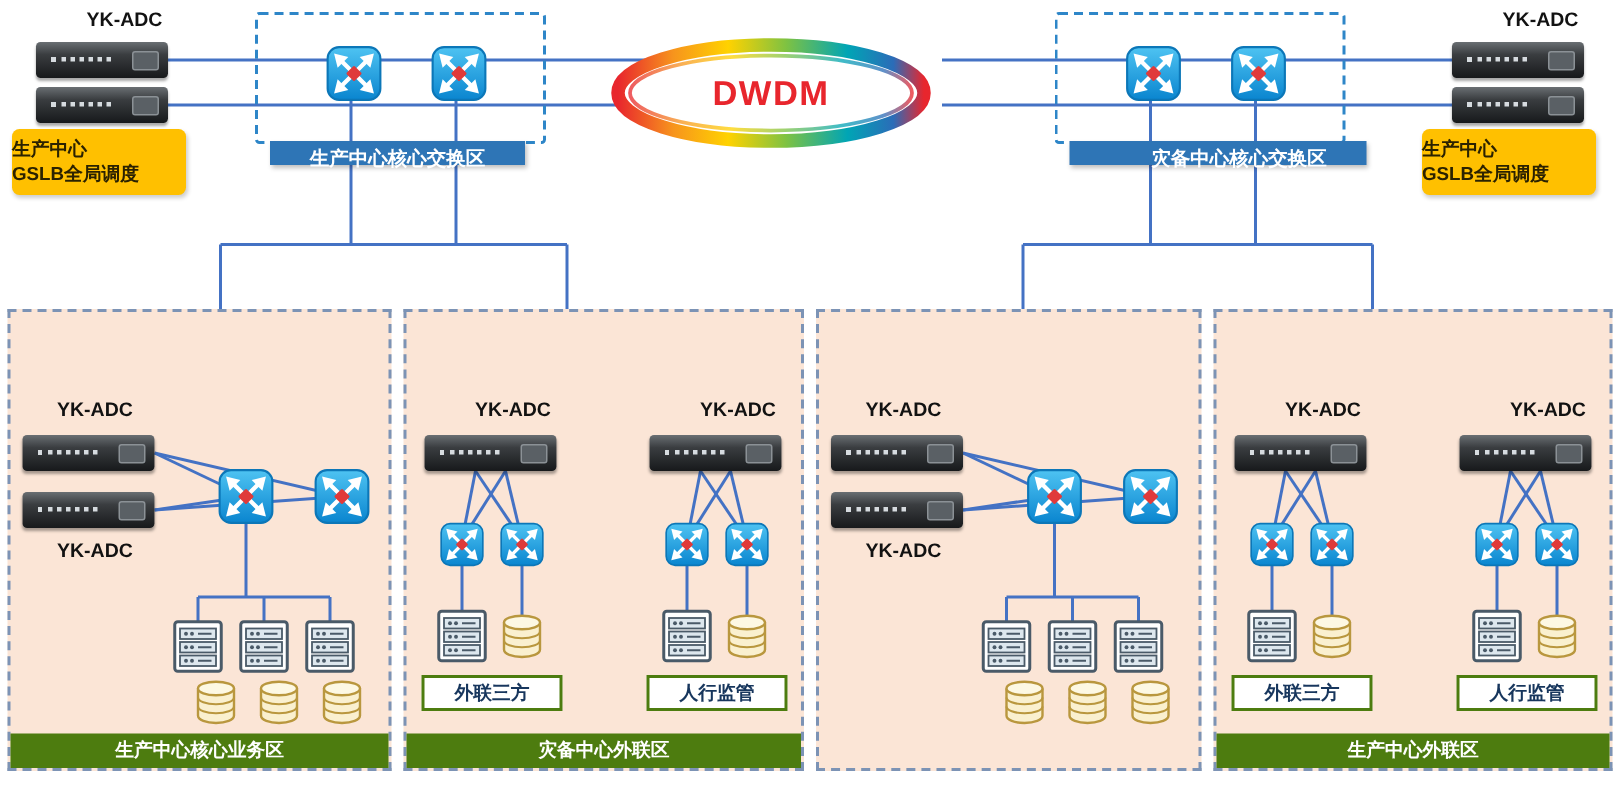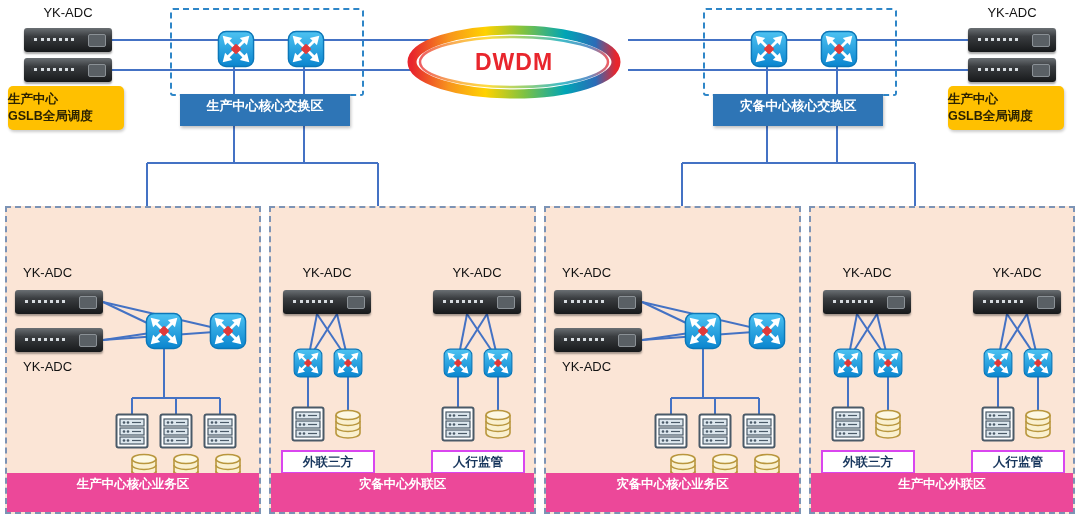--- a/index.html
+++ b/index.html
@@ -8,41 +8,41 @@
   .connectors{position:absolute;left:0;top:0;pointer-events:none;}
   .connectors line{stroke:#4472c4;stroke-width:2;}
   .panel-svg{position:absolute;left:0;top:0;z-index:1;}
   .server{position:absolute;width:88px;height:24px;z-index:2;border-radius:3px;
           background:linear-gradient(180deg,#6a6f73 0%,#3a3d40 35%,#17191b 100%);
           box-shadow:0 2px 2px rgba(0,0,0,.35);}
   .server .leds{position:absolute;left:10px;top:10px;width:40px;height:0;
           border-top:3px dotted #d6dbdf;}
   .server .port{position:absolute;right:6px;top:6px;width:16px;height:11px;
           background:#5a6065;border:1px solid #8b9196;border-radius:2px;}
-  .adc-label{position:absolute;font-weight:normal;font-size:13px;color:#121212;
-          white-space:nowrap;z-index:2;}
+  .adc-label{position:absolute;font-weight:bold;font-size:13px;color:#121212;
+          white-space:nowrap;z-index:2;margin-left:15px;}
   .adc-label.ctr{text-align:center;}
   .zone-box{position:absolute;border:2px dashed #2e86c8;border-radius:3px;}
   .zone-label{position:absolute;background:#2e75b6;color:#ffffff;font-weight:bold;
-          font-size:13px;text-align:center;height:32px;line-height:24px;width:170px;
+          font-size:13px;text-align:center;height:16px;line-height:24px;width:170px;
           box-shadow:1px 2px 3px rgba(0,0,0,.25);z-index:2;}
   .gslb{position:absolute;background:#ffc000;border-radius:5px;color:#2b2200;
           font-weight:bold;font-size:12.5px;text-align:left;padding:5px 0;
           width:116px;box-shadow:1px 2px 3px rgba(0,0,0,.2);z-index:2;}
   .gslb span{display:block;line-height:17px;}
   .panel{position:absolute;box-sizing:border-box;background:#fbe5d6;
           border:2px dashed #7c93b5;}
-  .panel-title{position:absolute;left:0;right:0;bottom:0;height:39px;line-height:23px;
-          background:#ec4899;color:#ffffff;font-size:12.5px;font-weight:bold;
+  .panel-title{position:absolute;left:0;right:0;bottom:0;height:23px;line-height:23px;
+          background:#4d7c0f;color:#ffffff;font-size:12.5px;font-weight:bold;
           text-align:center;z-index:2;}
   .sw{position:absolute;width:38px;height:38px;z-index:2;}
   .sw-sm{width:30px;height:30px;}
   .rack{position:absolute;width:34px;height:36px;z-index:2;}
   .db{position:absolute;width:30px;height:32px;z-index:2;}
-  .tag{position:absolute;background:#ffffff;border:2px solid #d946ef;color:#17365d;
+  .tag{position:absolute;background:#ffffff;border:2px solid #4d7c0f;color:#17365d;
           font-weight:bold;font-size:12.5px;text-align:center;height:20px;
           line-height:20px;z-index:2;}
   .dwdm{position:absolute;left:404px;top:23px;width:220px;height:78px;z-index:2;}
   .dwdm-text{position:absolute;left:0;top:0;right:0;bottom:0;display:flex;
           align-items:center;justify-content:center;font-size:23px;font-weight:bold;
           color:#e8262d;letter-spacing:1px;}
 </style>
 </head>
 <body>
 
@@ -161,21 +161,21 @@
   </div>
 
   <div class="zone-box" style="left:703px;top:8px;width:190px;height:84px;">
     <svg class="sw" style="left:45px;top:20px;">
         <use href="#icon-switch"></use>
       </svg>
     <svg class="sw" style="left:115px;top:20px;">
         <use href="#icon-switch"></use>
       </svg>
   </div>
-  <div class="zone-label" style="left:713px;top:94px;">灾备中心核心交换区</div>
+  <div class="zone-label" style="left:713px;top:94px;padding-left:28px;">灾备中心核心交换区</div>
 
   <div class="adc-label ctr" style="left:968px;top:5px;width:88px;">YK-ADC</div>
   <div class="server" style="left:968px;top:28px;">
     <span class="leds"></span>
     <span class="port"></span>
   </div>
   <div class="server" style="left:968px;top:58px;">
     <span class="leds"></span>
     <span class="port"></span>
   </div>
@@ -328,21 +328,20 @@
       </svg>
     <svg class="db" style="left:122px;top:244px;">
         <use href="#icon-db"></use>
       </svg>
     <svg class="db" style="left:164px;top:244px;">
         <use href="#icon-db"></use>
       </svg>
     <svg class="db" style="left:206px;top:244px;">
         <use href="#icon-db"></use>
       </svg>
-    <div class="panel-title">灾备中心核心业务区</div>
   </div>
 
   <div class="panel" style="left:809px;top:206px;width:266px;height:308px;">
     <svg class="connectors panel-svg" width="266" height="308">
       <line x1="46" y1="106" x2="37" y2="152"></line>
       <line x1="66" y1="106" x2="77" y2="152"></line>
       <line x1="46" y1="106" x2="77" y2="152"></line>
       <line x1="66" y1="106" x2="37" y2="152"></line>
       <line x1="37" y1="152" x2="37" y2="204"></line>
       <line x1="77" y1="152" x2="77" y2="206"></line>

